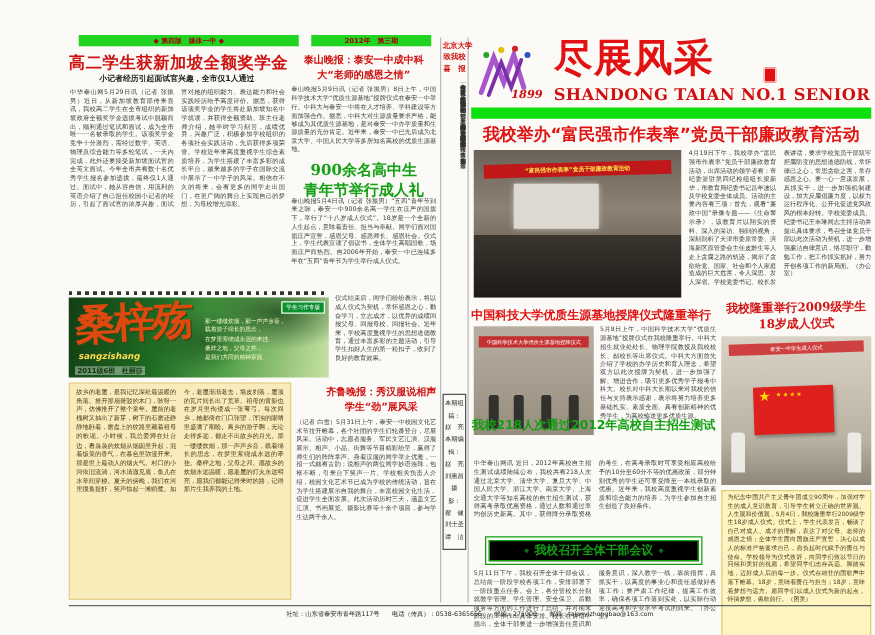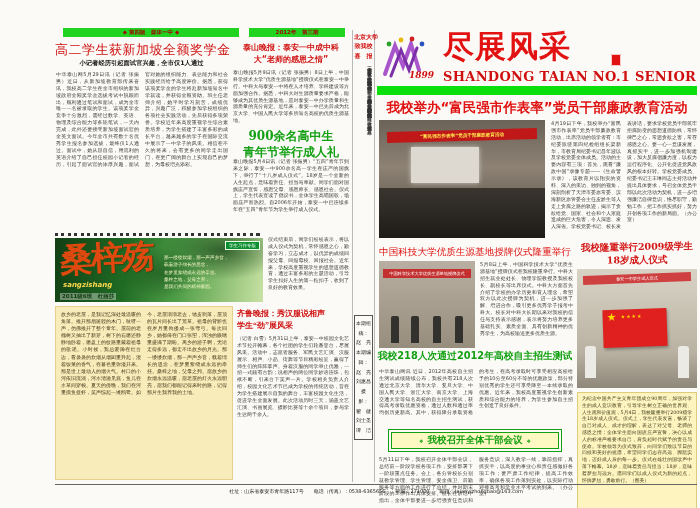--- a/index.html
+++ b/index.html
@@ -7,40 +7,40 @@
   body { position:relative; overflow:hidden; background:#fbfaf6; font-family:"DejaVu Sans",sans-serif; }
 
   .abs { position:absolute; }
   .bodyTxt { position:absolute; font-size:5px; line-height:1.38; text-align:justify; color:#3b3b3b; overflow:hidden; }
 
   
   #leftPage { position:absolute; left:55px; top:28px; width:296px; height:458px; }
   .gbar { position:absolute; top:0; height:9px; background:#21d421; color:#a00505; font-size:5.5px; font-weight:bold; display:flex; align-items:center; justify-content:center; white-space:nowrap; overflow:hidden; }
   #gbarL { left:8px; width:176px; }
   #gbarR { left:194px; width:96px; }
-  #a1head { position:absolute; top:13px; left:0; width:173px; text-align:right; font-family:"DejaVu Serif",serif; font-weight:normal; color:#cf1212; font-size:13px; letter-spacing:0.5px; white-space:nowrap; }
+  #a1head { position:absolute; top:13px; left:0; width:173px; text-align:right; font-family:"DejaVu Serif",serif; font-weight:bold; color:#cf1212; font-size:13px; letter-spacing:0.5px; white-space:nowrap; }
   #a1sub { position:absolute; top:31px; left:0; width:173px; text-align:center; font-size:6.3px; font-weight:bold; color:#151515; white-space:nowrap; }
   #a1body { top:43px; left:1px; width:172px; height:160px; column-count:2; column-gap:6px; }
   #a2head { position:absolute; top:14px; left:178px; width:116px; text-align:center; color:#cf1212; font-weight:bold; font-size:8px; line-height:1.45; }
   #a2body { top:41px; left:178px; width:116px; height:56px; }
   #a3head { position:absolute; top:100px; left:178px; width:116px; text-align:center; color:#14a014; font-weight:bold; font-size:12px; line-height:1.35; font-family:"DejaVu Serif",serif; }
   #a3body { top:130px; left:178px; width:116px; height:73px; }
   #dashRow { position:absolute; top:205px; left:0; width:208px; height:3px; background:repeating-linear-gradient(90deg,#333 0 3px,transparent 3px 6.5px); }
   #banner { position:absolute; top:210px; left:0; width:208px; height:64px; overflow:hidden; background:linear-gradient(100deg,#123f14,#1f6b24 35%,#4f9e47 60%,#9cc87f 85%,#c8e2a6); }
   .hill { position:absolute; border-radius:50%; background:radial-gradient(closest-side,#0d3a10,rgba(13,58,16,0)); opacity:.7; }
   #hill1 { right:-20px; top:-18px; width:120px; height:60px; }
   #hill2 { right:60px; top:10px; width:80px; height:50px; opacity:.45; }
   #bannerTitle { position:absolute; left:5px; top:-2px; font-family:"DejaVu Serif",serif; font-size:33px; font-weight:bold; color:#df490f; letter-spacing:-2px; transform:rotate(-3deg); text-shadow:1px 1px 0 #274f17; }
   #bannerPinyin { position:absolute; left:8px; bottom:13px; color:#ffd94d; font-style:italic; font-size:7px; font-weight:bold; }
   #bannerByline { position:absolute; left:5px; bottom:2px; color:#11380d; font-size:5.5px; font-weight:bold; background:rgba(255,255,255,.38); padding:0 2px; }
   #bannerTag { position:absolute; right:3px; top:3px; background:#0c8f2f; color:#fff; font-size:4.5px; padding:1px 3px; border:1px solid #e8ffe8; }
   #bannerEpi { position:absolute; right:5px; top:16px; width:94px; color:#f5f8c8; font-size:4.6px; line-height:1.6; white-space:pre-line; }
   #bannerSide { top:208px; left:213px; width:81px; height:66px; }
   #essay { position:absolute; top:278px; left:0; width:178px; height:174px; background:#f8ecba; border:1px solid #e6d08c; padding:4px 5px; column-count:2; column-gap:6px; font-size:5px; line-height:1.42; text-align:justify; color:#46381c; overflow:hidden; }
-  #a4head { position:absolute; top:280px; left:182px; width:112px; text-align:left; color:#cf1212; font-weight:bold; font-size:8px; line-height:1.45;font-family:Liberation Serif, serif; }
+  #a4head { position:absolute; top:280px; left:194px; width:112px; text-align:center; color:#cf1212; font-weight:bold; font-size:8px; line-height:1.45; }
   #a4body { top:307px; left:182px; width:112px; height:145px; }
 
   
   #midStrip { position:absolute; left:352px; top:30px; width:23px; height:452px; border-left:1px solid #b9b9b9; border-right:1px solid #b9b9b9; padding:2px 1px 0; }
   .midTitle { color:#d01010; font-weight:bold; font-size:6px; line-height:1.55; text-align:center; font-family:"DejaVu Serif",serif; white-space:nowrap; }
   #midLetter { writing-mode:vertical-rl; height:246px; width:19px; margin:4px auto 0; font-size:4.5px; line-height:1.7; color:#333; overflow:hidden; }
   #staffBox { margin-top:5px; border:1px solid #555; padding:3px 0; font-size:5px; line-height:1.95; text-align:center; color:#222; }
 
   
   #rightPage { position:absolute; left:377px; top:28px; width:320px; height:458px; }
@@ -53,28 +53,28 @@
   .i3 { color:#d01010; font-weight:bold; font-size:5.5px; }
   .i4 { color:#111; font-size:4.2px; margin-top:1px; }
   .i5 { color:#d01010; font-size:4.2px; white-space:nowrap; }
   #rgbar { position:absolute; top:58px; left:0; width:320px; height:9px; background:#0ce00c; }
   #r1head { position:absolute; top:71px; left:0; width:320px; text-align:center; font-size:13.5px; font-weight:bold; color:#e01212; white-space:nowrap; }
   #r1photo { position:absolute; top:92px; left:2px; width:166px; height:118px; overflow:hidden; background:linear-gradient(#6b6258,#8d8274 40%,#4b443c); }
   .pbanner { position:absolute; top:10px; left:8px; right:8px; height:11px; background:#c01818; color:#ffe34d; font-size:4.6px; font-weight:bold; display:flex; align-items:center; justify-content:center; white-space:nowrap; overflow:hidden; transform:rotate(-1.5deg); }
   .pscreen { position:absolute; top:27px; left:32px; width:68px; height:36px; background:#ded9d0; box-shadow:0 0 5px rgba(255,255,255,.6); }
   .paud { position:absolute; bottom:0; left:0; right:0; height:50px; background:linear-gradient(#3a352f,#1e1b17); }
   #r1body { top:92px; left:174px; width:146px; height:120px; column-count:2; column-gap:6px; }
-  #r2head { position:absolute; top:218px; left:0; width:196px; text-align:center; font-size:9.6px; font-weight:normal; color:#e01212; white-space:nowrap; }
+  #r2head { position:absolute; top:218px; left:0; width:196px; text-align:left; font-size:9.6px; font-weight:bold; color:#e01212; white-space:nowrap; }
   #r2photo { position:absolute; top:233px; left:2px; width:96px; height:87px; overflow:hidden; background:linear-gradient(#b8afa2,#978d7d); }
   .pbanner2 { position:absolute; top:8px; left:4px; right:4px; height:9px; background:#c43030; color:#fff; font-size:4.2px; display:flex; align-items:center; justify-content:center; white-space:nowrap; overflow:hidden; }
   .fig { position:absolute; bottom:5px; width:8px; height:27px; background:#32312e; border-radius:2px 2px 0 0; }
   #r2body { top:233px; left:103px; width:93px; height:87px; }
-  #r3head { position:absolute; top:322px; left:0; width:196px; text-align:center; font-size:9.8px; font-weight:bold; color:#12a012; white-space:nowrap; }
+  #r3head { position:absolute; top:306px; left:0; width:196px; text-align:center; font-size:9.8px; font-weight:bold; color:#12a012; white-space:nowrap; }
   #r3body { top:340px; left:2px; width:194px; height:60px; column-count:2; column-gap:6px; }
-  #r4headbox { position:absolute; top:404px; left:14px; width:168px; height:17px; border:1.5px solid #12a012; outline:1px solid #12a012; outline-offset:2px; background:#fef9c3; display:flex; align-items:center; justify-content:center; gap:4px; color:#12a012; font-weight:bold; font-size:9.5px; }
+  #r4headbox { position:absolute; top:404px; left:14px; width:168px; height:17px; border:1.5px solid #12a012; outline:1px solid #12a012; outline-offset:2px; background:#000000; display:flex; align-items:center; justify-content:center; gap:4px; color:#12a012; font-weight:bold; font-size:9.5px; }
   .diamond { color:#12a012; font-size:5px; }
   #r4body { top:428px; left:2px; width:194px; height:54px; column-count:2; column-gap:6px; }
   #r5head { position:absolute; top:213px; left:200px; width:120px; text-align:center; color:#d31515; font-weight:bold; font-family:"DejaVu Serif",serif; font-size:9.5px; line-height:1.32; transform:rotate(-1deg); }
   #r5photo { position:absolute; top:241px; left:200px; width:120px; height:119px; overflow:hidden; background:linear-gradient(#d9d3c6,#b9b2a2 70%,#8e877a); }
   .pbanner3 { position:absolute; top:5px; left:6px; right:6px; height:9px; background:#cf4040; color:#fff; font-size:4.2px; display:flex; align-items:center; justify-content:center; white-space:nowrap; overflow:hidden; transform:rotate(-2deg); }
   .flag { position:absolute; left:26px; top:40px; width:64px; height:38px; background:#e01f1f; transform:rotate(-2deg); box-shadow:1px 2px 3px rgba(0,0,0,.3); }
   .star { position:absolute; left:4px; top:1px; color:#ffd700; font-size:11px; }
   .starS { position:absolute; left:18px; top:4px; color:#ffd700; font-size:5px; letter-spacing:1px; }
   .stud { position:absolute; bottom:10px; width:11px; height:32px; background:#eceae4; border-radius:3px 3px 0 0; }
   #r5text { position:absolute; top:364px; left:200px; width:120px; height:118px; background:#fdf4c0; border:1px solid #e0cc78; padding:3px 4px; font-size:4.8px; line-height:1.42; text-align:justify; color:#45401f; overflow:hidden; }

